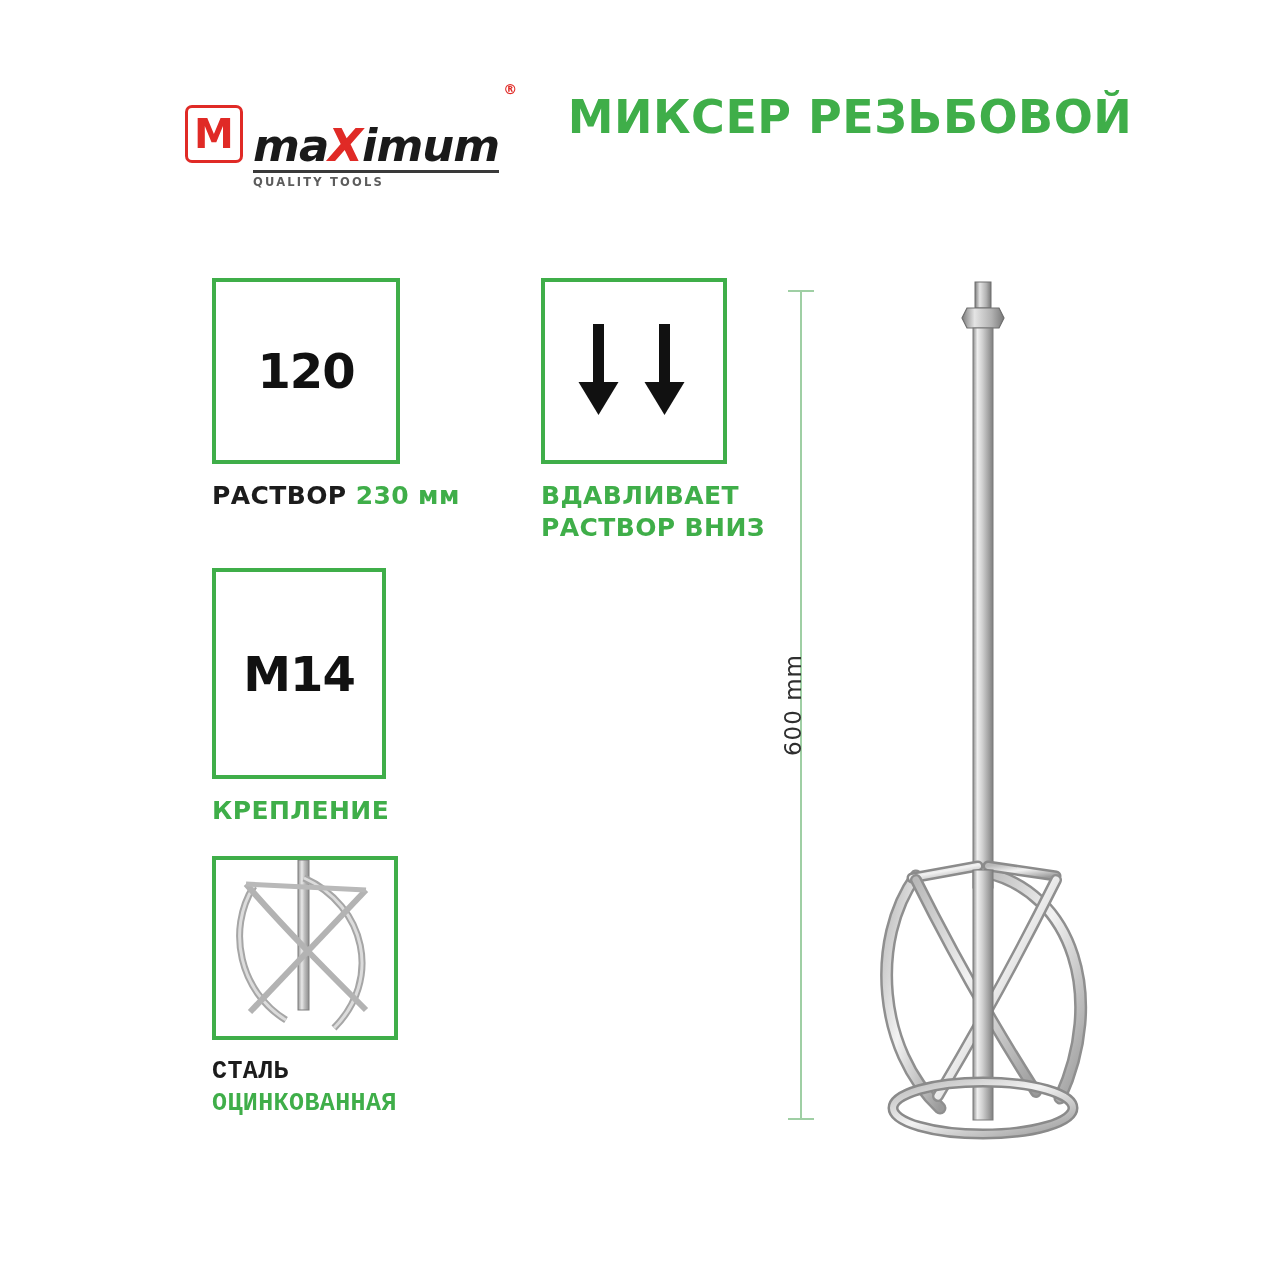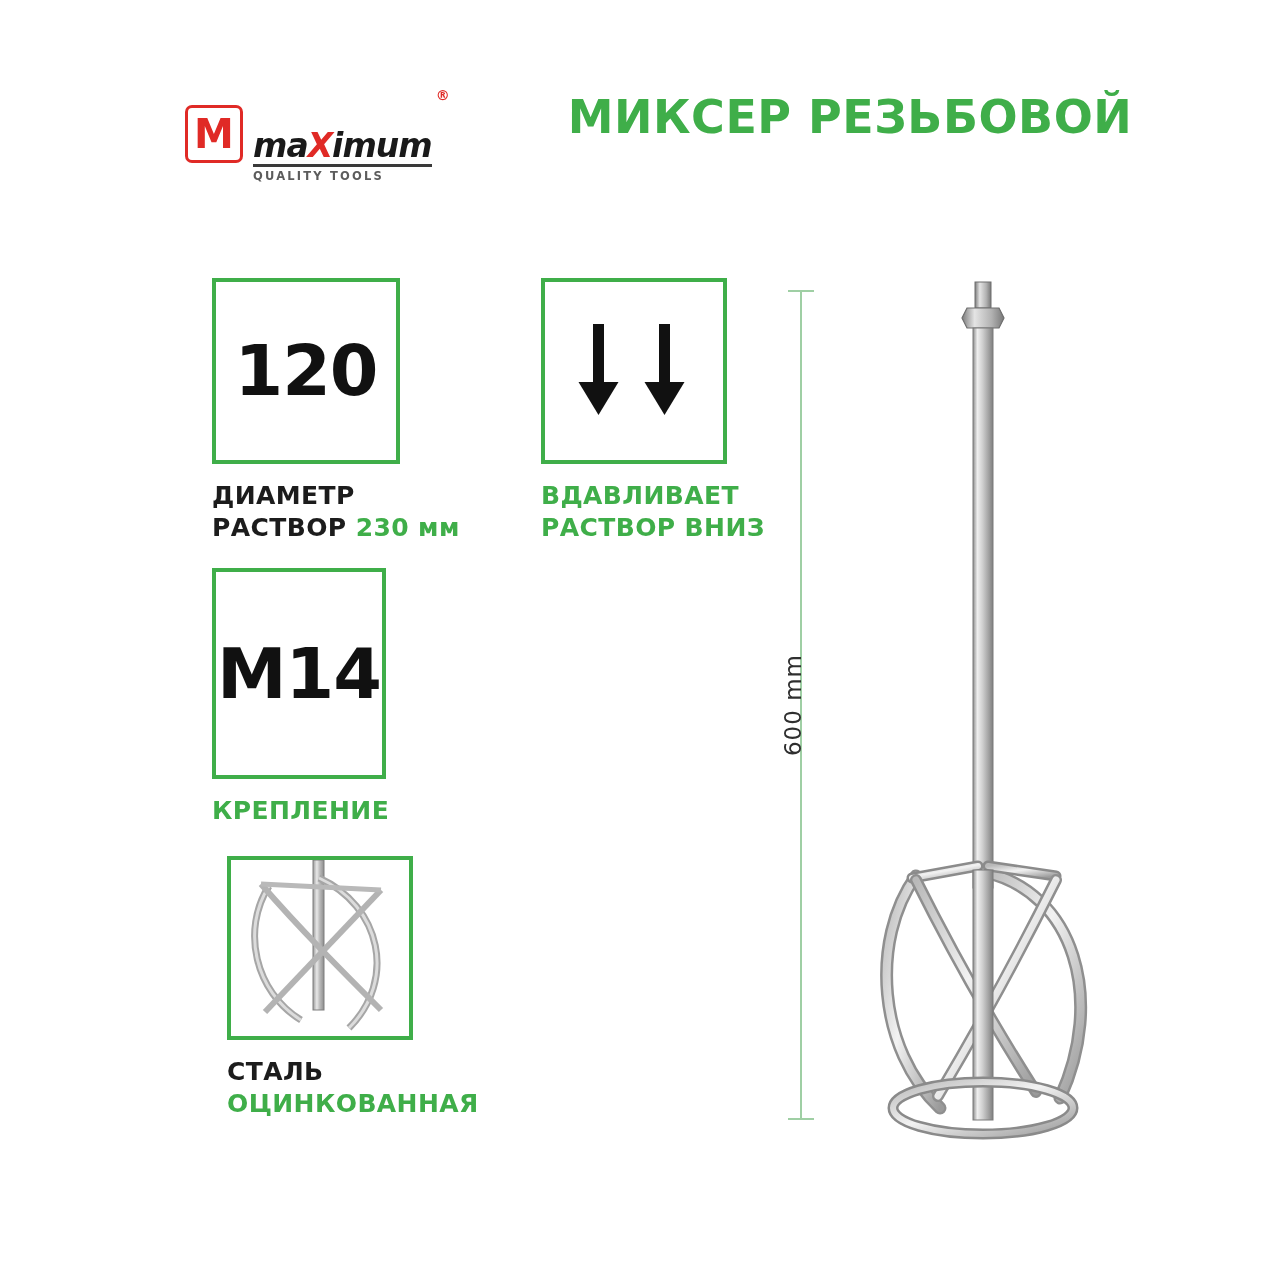--- a/index.html
+++ b/index.html
@@ -44,21 +44,21 @@
     font-family: "DejaVu Sans", "Liberation Sans", sans-serif;
   }
   .logo-text {
     margin-left: 10px;
     display: flex;
     flex-direction: column;
     justify-content: center;
     position: relative;
   }
   .logo-word {
-    font-size: 33px;
+    font-size: 45px;
     font-weight: 700;
     font-style: italic;
     color: #1a1a1a;
     letter-spacing: -1px;
     line-height: 1;
     white-space: nowrap;
     margin-top: 44px;
   }
   .logo-word .x-red { color: #e02a26; }
   .logo-sub {
@@ -100,21 +100,21 @@
   }
   .feature-box {
     border: 4px solid #3fae49;
     box-sizing: border-box;
     display: flex;
     align-items: center;
     justify-content: center;
     background: #fff;
   }
   .feature-value {
-    font-size: 70px;
+    font-size: 48px;
     font-weight: 800;
     color: #111111;
     letter-spacing: -1px;
     line-height: 1;
   }
   .feature-caption {
     margin-top: 16px;
     font-size: 25px;
     font-weight: 700;
     line-height: 1.28;
@@ -126,21 +126,21 @@
   #feature-diameter { left: 212px; top: 278px; }
   #feature-diameter .feature-box { width: 188px; height: 186px; }
 
   #feature-press { left: 512px; top: 278px; padding-left: 29px; }
   #feature-press .feature-box { width: 186px; height: 186px; }
   #feature-press .feature-caption { color: #3fae49; }
 
   #feature-mount { left: 212px; top: 568px; }
   #feature-mount .feature-box { width: 174px; height: 211px; }
 
-  #feature-steel { left: 227px; top: 856px; }
+  #feature-steel { left: 212px; top: 856px; font-family: Liberation Mono, monospace; }
   #feature-steel .feature-box { width: 186px; height: 184px; padding: 0; overflow: hidden; }
 
   .arrows-svg { display: block; }
 
   
   .dimension {
     position: absolute;
     left: 770px;
     top: 290px;
     height: 830px;
@@ -198,21 +198,20 @@
   </div>
 </div>
 
 <div class="title">МИКСЕР РЕЗЬБОВОЙ</div>
 
 <div class="feature" id="feature-diameter">
   <div class="feature-box">
     <span class="feature-value">120</span>
   </div>
   <div class="feature-caption">
-    <div>ДИАМЕТР</div>
     <div><span>РАСТВОР</span> <span class="green">230 мм</span></div>
   </div>
 </div>
 
 <div class="feature" id="feature-press">
   <div class="feature-box">
     <svg class="arrows-svg" width="130" height="110" viewBox="0 0 130 110">
       <g fill="#111111">
         <rect x="24" y="8" width="11" height="70"></rect>
         <polygon points="9.5,66 49.5,66 29.5,99"></polygon>

